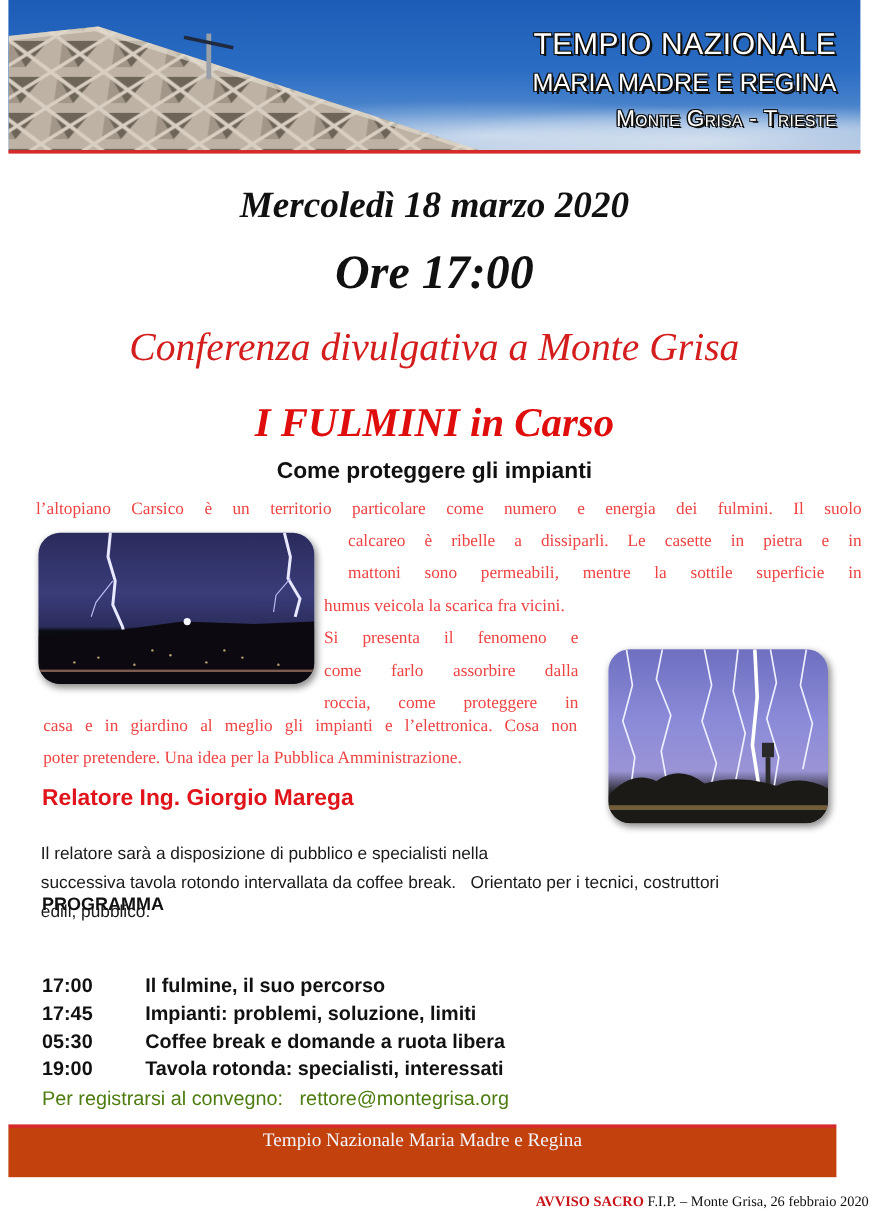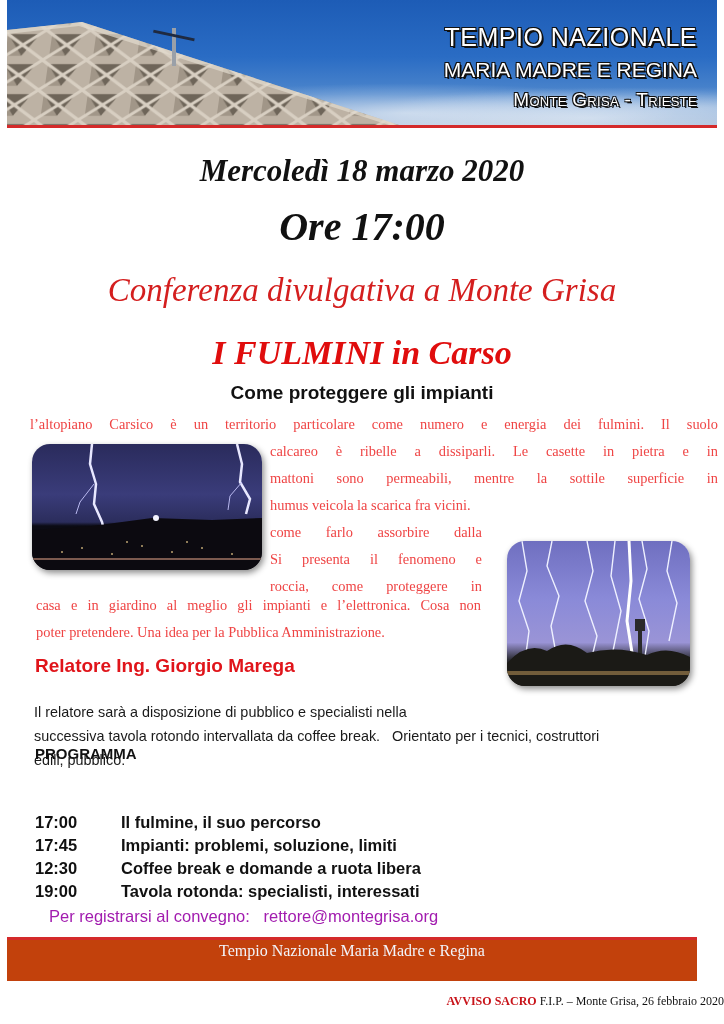--- a/index.html
+++ b/index.html
@@ -27,41 +27,41 @@
   .subtitle { position: absolute; left: 0; width: 724px; top: 270px; text-align: center;
     font-family: "Liberation Serif", serif; font-style: italic; color: #d41e1e; font-size: 33px; line-height: 40px; }
   .title { position: absolute; left: 0; width: 724px; top: 333px; text-align: center;
     font-family: "Liberation Serif", serif; font-style: italic; font-weight: bold; color: #e00d0d; font-size: 34px; line-height: 40px; }
   .tagline { position: absolute; left: 0; width: 724px; top: 381px; text-align: center;
     font-family: "Liberation Sans", sans-serif; font-weight: bold; font-size: 19px; line-height: 24px; }
 
   .para { position: absolute; font-family: Liberation Serif, serif; font-size: 14.4px; line-height: 27px; text-align: justify; color: #ef4444; }
   .p1a { left: 30px; top: 411px; width: 688px; text-align-last: justify; }
   .p1b { left: 270px; top: 438px; width: 448px; }
-  .p1b .j { text-align-last: justify; display: block; }
+  .p1b .j { text-align-last: justify; display: block; margin-left: 20px; }
   .p2a { left: 270px; top: 519px; width: 212px; }
   .p2a .j { text-align-last: justify; display: block; }
   .p2b { left: 36px; top: 592px; width: 445px; }
   .p2b .j { text-align-last: justify; display: block; }
 
   .photo { position: absolute; border-radius: 18px; overflow: hidden; box-shadow: 2px 3px 6px rgba(0,0,0,0.45); }
   .photo1 { left: 32px; top: 444px; width: 230px; height: 126px;
     background: linear-gradient(180deg, #2a2b5c 0%, #3a3c7a 40%, #2b2d5c 62%, #0b0b14 65%, #100c10 100%); }
   .photo2 { left: 507px; top: 541px; width: 183px; height: 145px;
     background: linear-gradient(180deg, #6f6fc0 0%, #8a8ad8 40%, #9a94d6 70%, #2a2a30 82%, #1a1410 100%); }
 
   .speaker { position: absolute; left: 35px; top: 654px; font-family: "Liberation Sans", sans-serif; font-weight: bold;
     color: #e0141a; font-size: 19px; line-height: 24px; }
   .desc { position: absolute; left: 34px; top: 700px; width: 680px; font-family: "Liberation Sans", sans-serif; font-size: 14.4px; line-height: 24px; color: #1a1a1a; }
 
   .prog-head { position: absolute; left: 35px; top: 744px; font-family: "Liberation Sans", sans-serif; font-weight: bold; font-size: 15px; line-height: 20px; }
   .prog { position: absolute; left: 35px; top: 811px; font-family: "Liberation Sans", sans-serif; font-weight: bold; font-size: 16.5px; }
   .prog-row { display: flex; height: 23px; line-height: 23px; }
   .prog-time { width: 86px; }
-  .register { position: absolute; left: 35px; top: 905px; font-family: "Liberation Sans", sans-serif; color: #a21caf; font-size: 16.5px; line-height: 22px; white-space: pre; margin-left: 14px; }
+  .register { position: absolute; left: 35px; top: 905px; font-family: "Liberation Sans", sans-serif; color: #4d7c0f; font-size: 16.5px; line-height: 22px; white-space: pre; }
 
   .footer-red-line { position: absolute; left: 7px; top: 937px; width: 690px; height: 3px; background: #d42a2a; }
   .footer-band { position: absolute; left: 7px; top: 940px; width: 690px; height: 41px; background: #c2410c; text-align: center;
     font-family: "Liberation Serif", serif; color: #f2f5fb; }
   .fb1 { font-size: 16px; line-height: 19px; margin-top: 1px; }
   .fb2 { font-size: 16px; line-height: 20px; }
   .notice { position: absolute; left: 0; width: 724px; top: 993px; text-align: right; font-family: "Liberation Serif", serif; font-size: 12px; line-height: 16px; }
   .notice .red { color: #c8141a; font-weight: bold; }
 </style>
 </head>
@@ -123,22 +123,22 @@
         <circle cx="170" cy="104" r="1"></circle>
       <circle cx="200" cy="110" r="1"></circle>
         <circle cx="95" cy="98" r="1"></circle>
         <circle cx="155" cy="98" r="1"></circle>
     </g>
     <rect x="0" y="114" width="230" height="2" fill="#c8907a" opacity="0.6"></rect>
   </svg>
 </div>
 
 <div class="para p2a">
+  <span class="j">Si presenta il fenomeno e</span>
   <span class="j">come farlo assorbire dalla</span>
-  <span class="j">Si presenta il fenomeno e</span>
   <span class="j">roccia, come proteggere in</span>
 </div>
 <div class="para p2b">
   <span class="j">casa e in giardino al meglio gli impianti e l’elettronica. Cosa non</span>
   <span>poter pretendere. Una idea per la Pubblica Amministrazione.</span>
 </div>
 
 <div class="photo photo2">
   <svg width="183" height="145" viewBox="0 0 183 145">
     <g fill="none" stroke="#eef0ff" stroke-width="1.4">
@@ -168,21 +168,21 @@
 <div class="prog">
   <div class="prog-row">
     <span class="prog-time">17:00</span>
     <span>Il fulmine, il suo percorso</span>
   </div>
   <div class="prog-row">
     <span class="prog-time">17:45</span>
     <span>Impianti: problemi, soluzione, limiti</span>
   </div>
   <div class="prog-row">
-    <span class="prog-time">12:30</span>
+    <span class="prog-time">05:30</span>
     <span>Coffee break e domande a ruota libera</span>
   </div>
   <div class="prog-row">
     <span class="prog-time">19:00</span>
     <span>Tavola rotonda: specialisti, interessati</span>
   </div>
 </div>
 <div class="register"><span>Per registrarsi al convegno:   </span><span>rettore@montegrisa.org</span></div>
 
 <div class="footer-red-line"></div>

